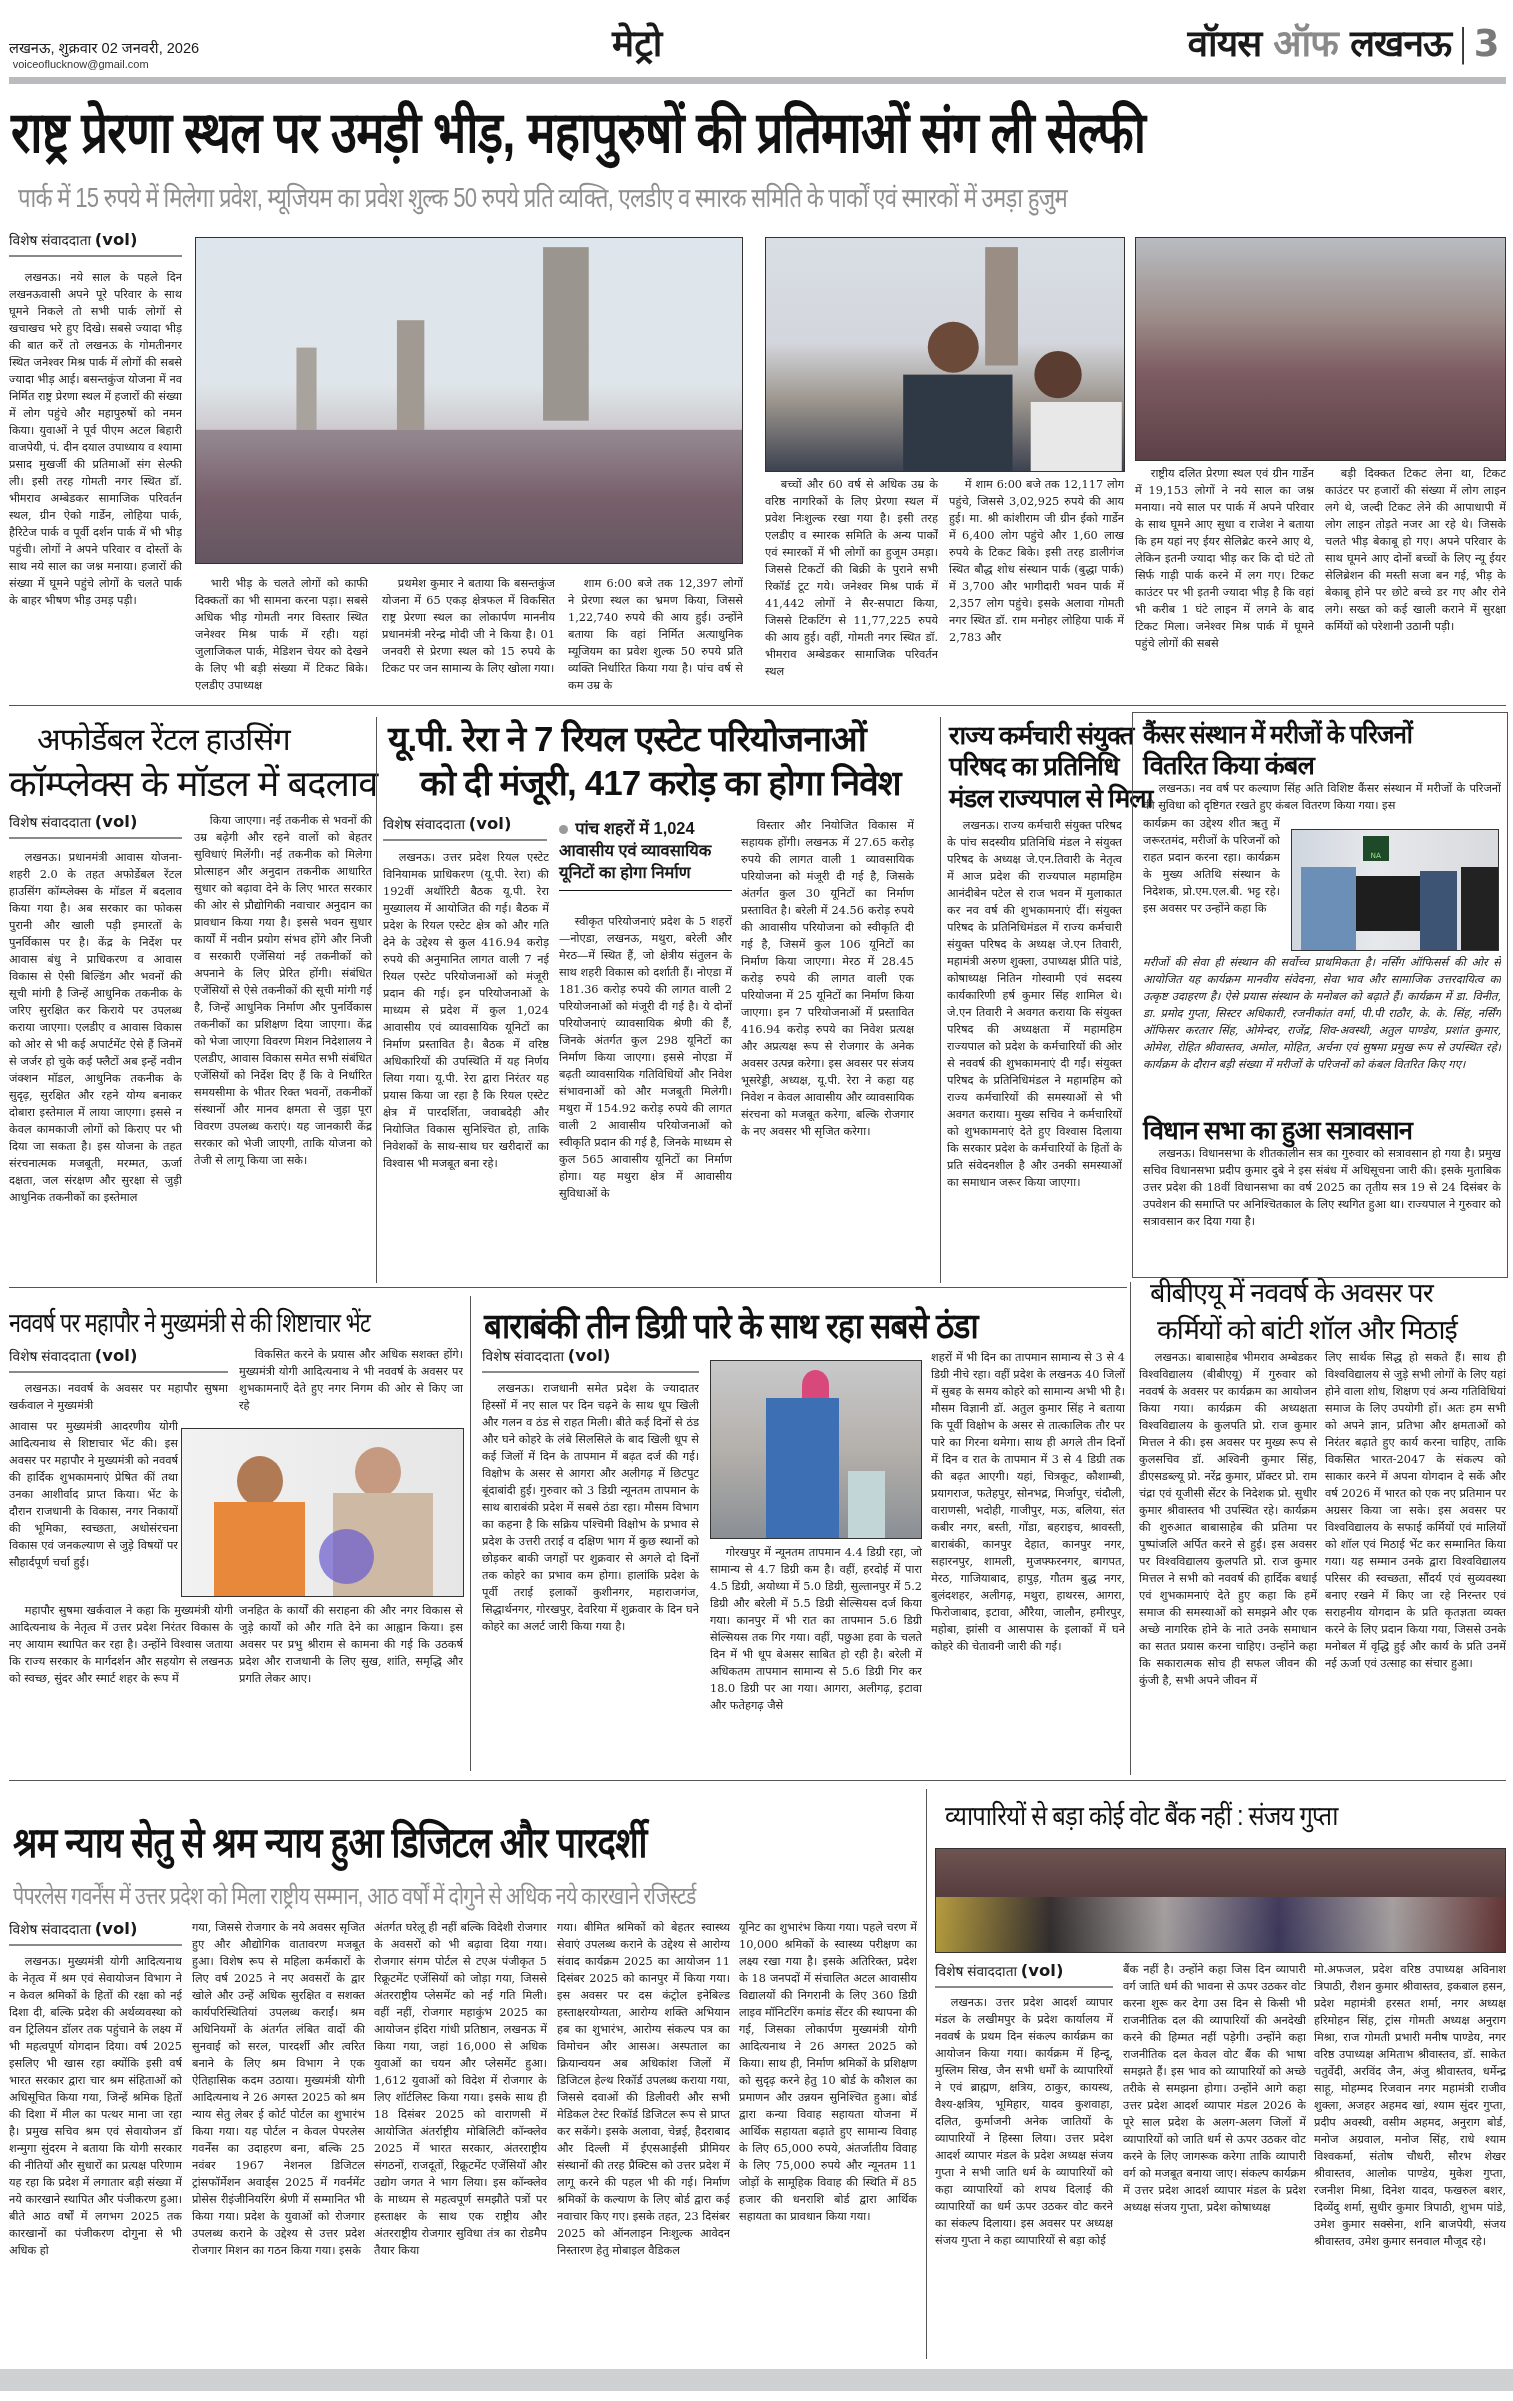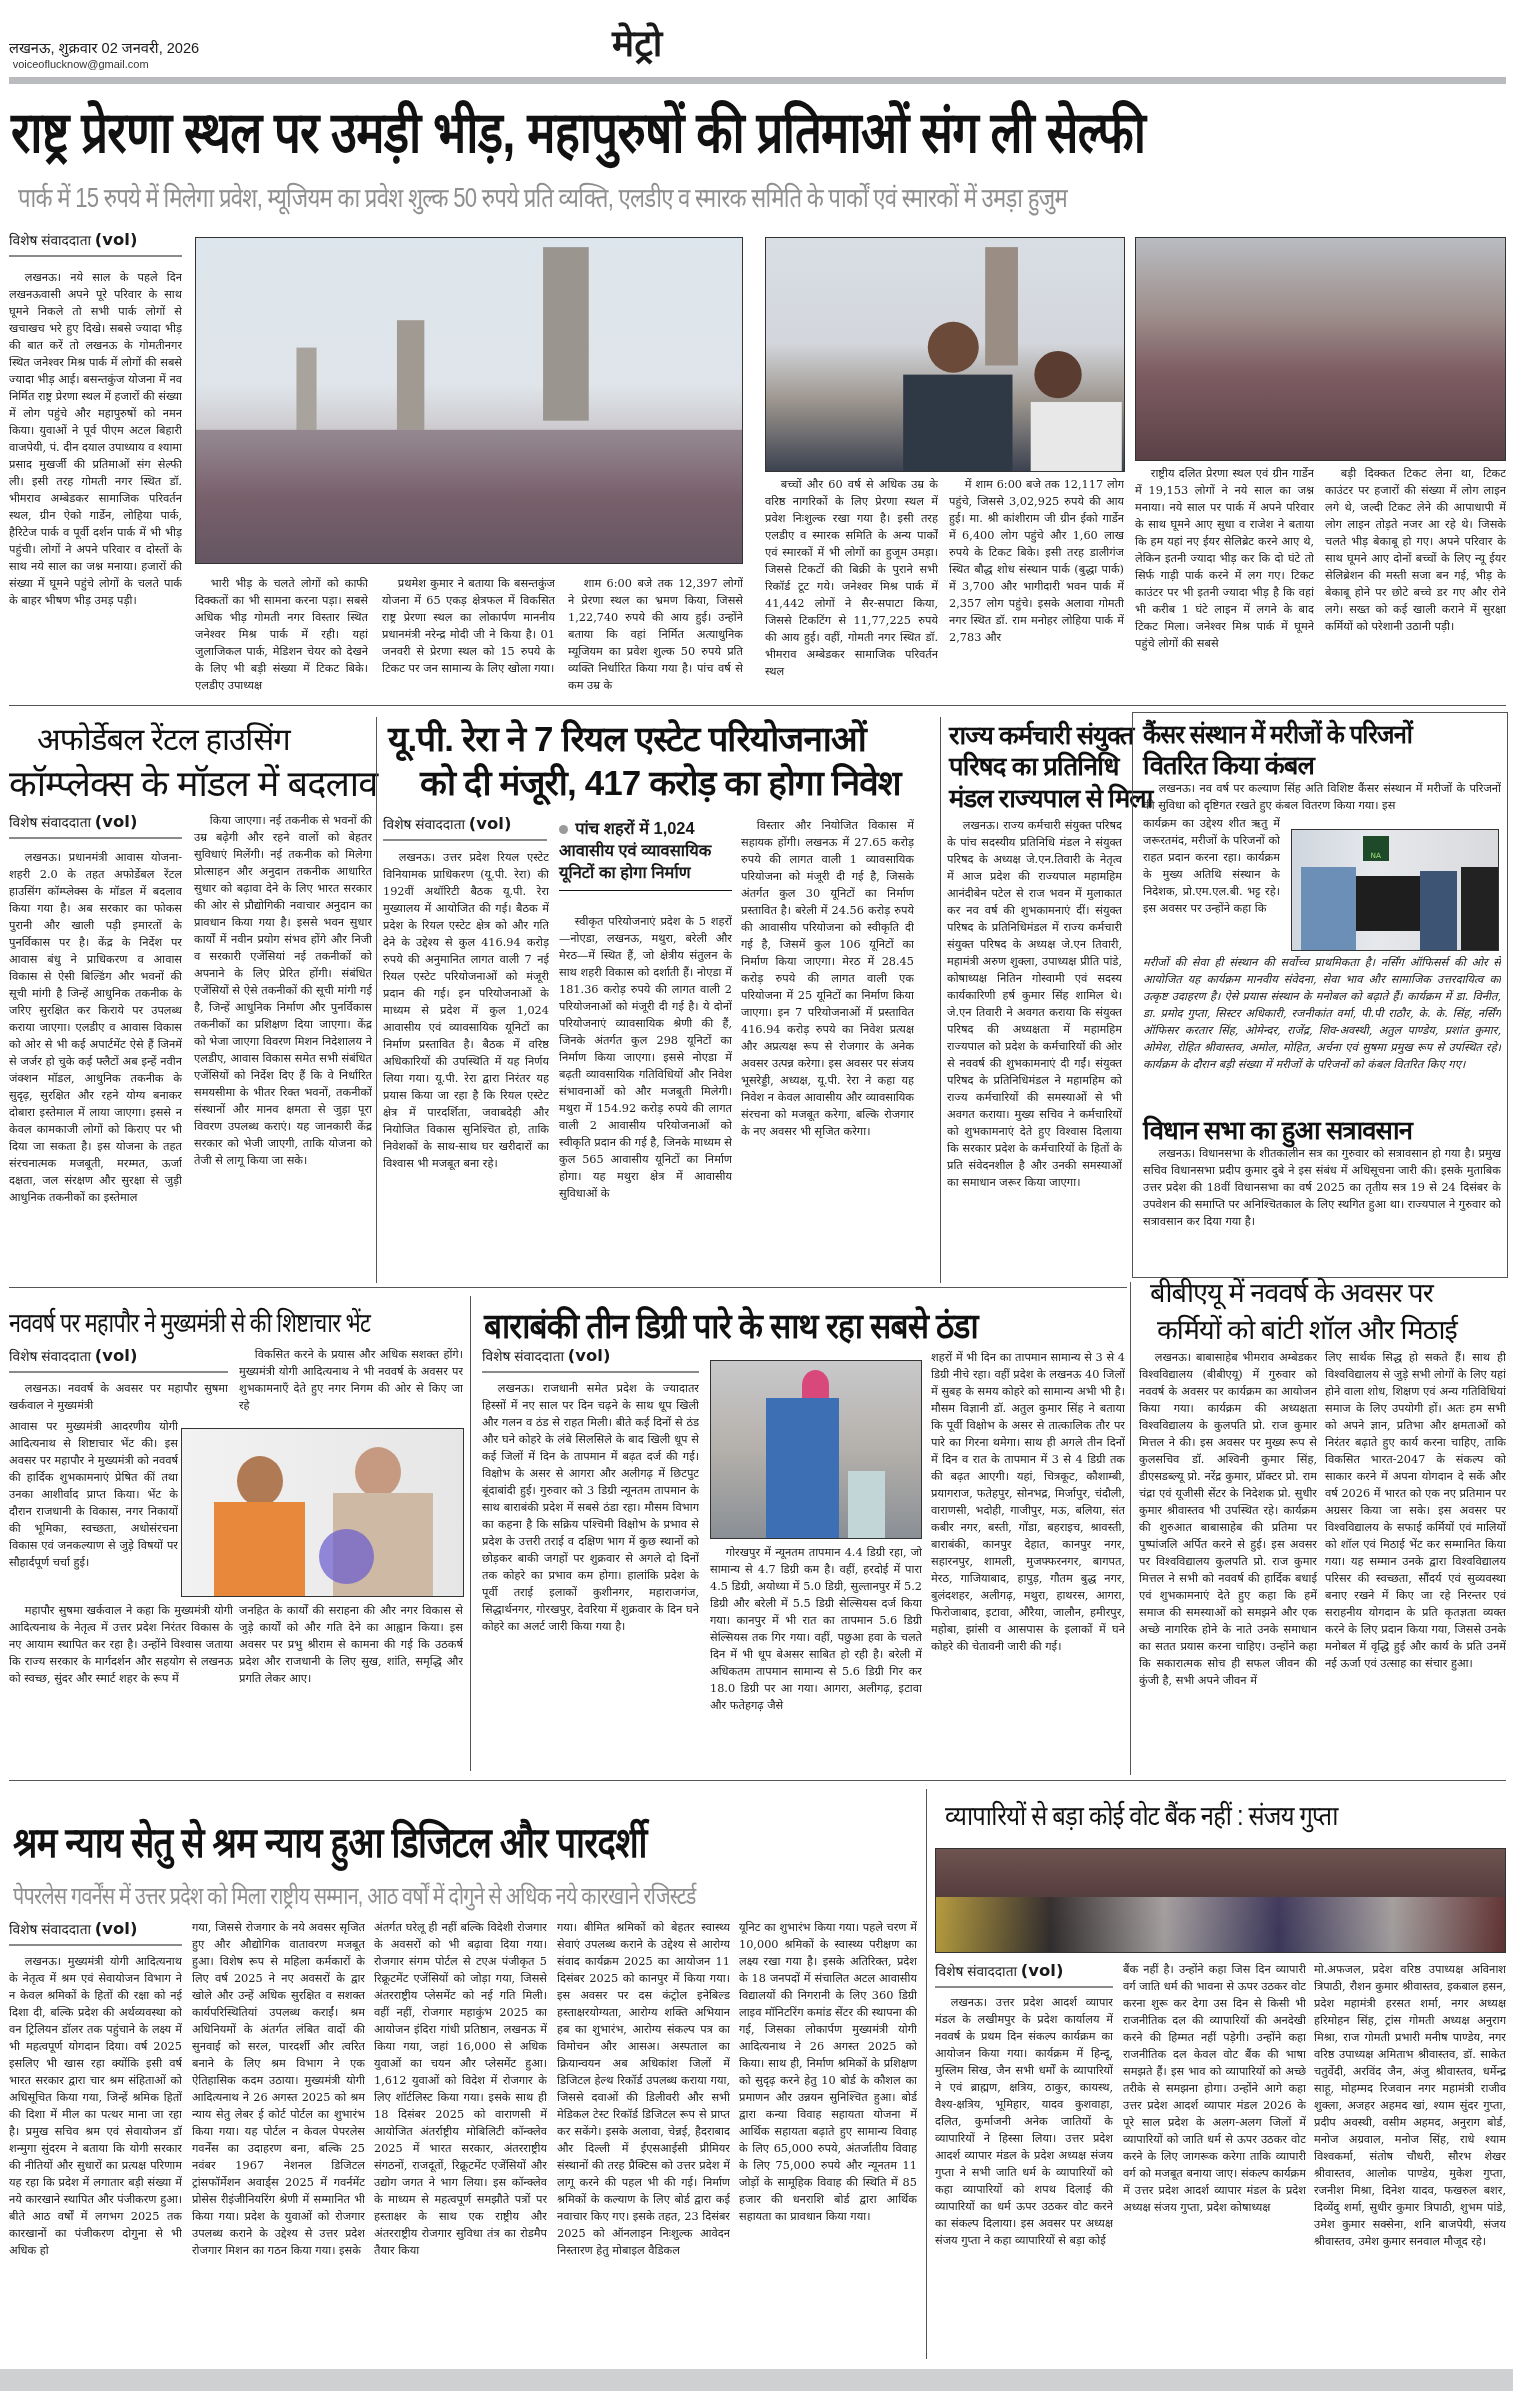--- a/index.html
+++ b/index.html
@@ -29,20 +29,25 @@
   .boxed { position:absolute; border:1.8px solid #555; }
   .footer-bar { position:absolute; left:0; top:2369px; width:1513px; height:22px; background:#cfd0d2; }
 </style>
 </head>
 <body>
 
 <div class="masthead">
   <div class="mh-date">लखनऊ, शुक्रवार 02 जनवरी, 2026</div>
   <div class="mh-email">voiceoflucknow@gmail.com</div>
   <div class="mh-section">मेट्रो</div>
+  <div class="mh-title">
+    <span>वॉयस</span>
+    <span class="grey">ऑफ</span>
+    <span>लखनऊ</span><span class="pipe">|</span><span style="color:#7a7a7a">3</span>
+  </div>
 </div>
 <div class="mh-bar"></div>
 
 <div class="headline" style="left:11px; top:91px; font-size:57px; transform:scaleX(0.83);">राष्ट्र प्रेरणा स्थल पर उमड़ी भीड़, महापुरुषों की प्रतिमाओं संग ली सेल्फी</div>
 <div class="subhead" style="left:18px; top:178px; font-size:27px; transform:scaleX(0.82); transform-origin:left top;">पार्क में 15 रुपये में मिलेगा प्रवेश, म्यूजियम का प्रवेश शुल्क 50 रुपये प्रति व्यक्ति, एलडीए व स्मारक समिति के पार्कों एवं स्मारकों में उमड़ा हुजुम</div>
 
 <div class="byline" style="left:9px; top:230px; width:173px;">
   <span>विशेष संवाददाता</span> <b>(vol)</b>
 </div>
 <div class="col" style="left:9px; top:269px; width:173px; height:424px;">

